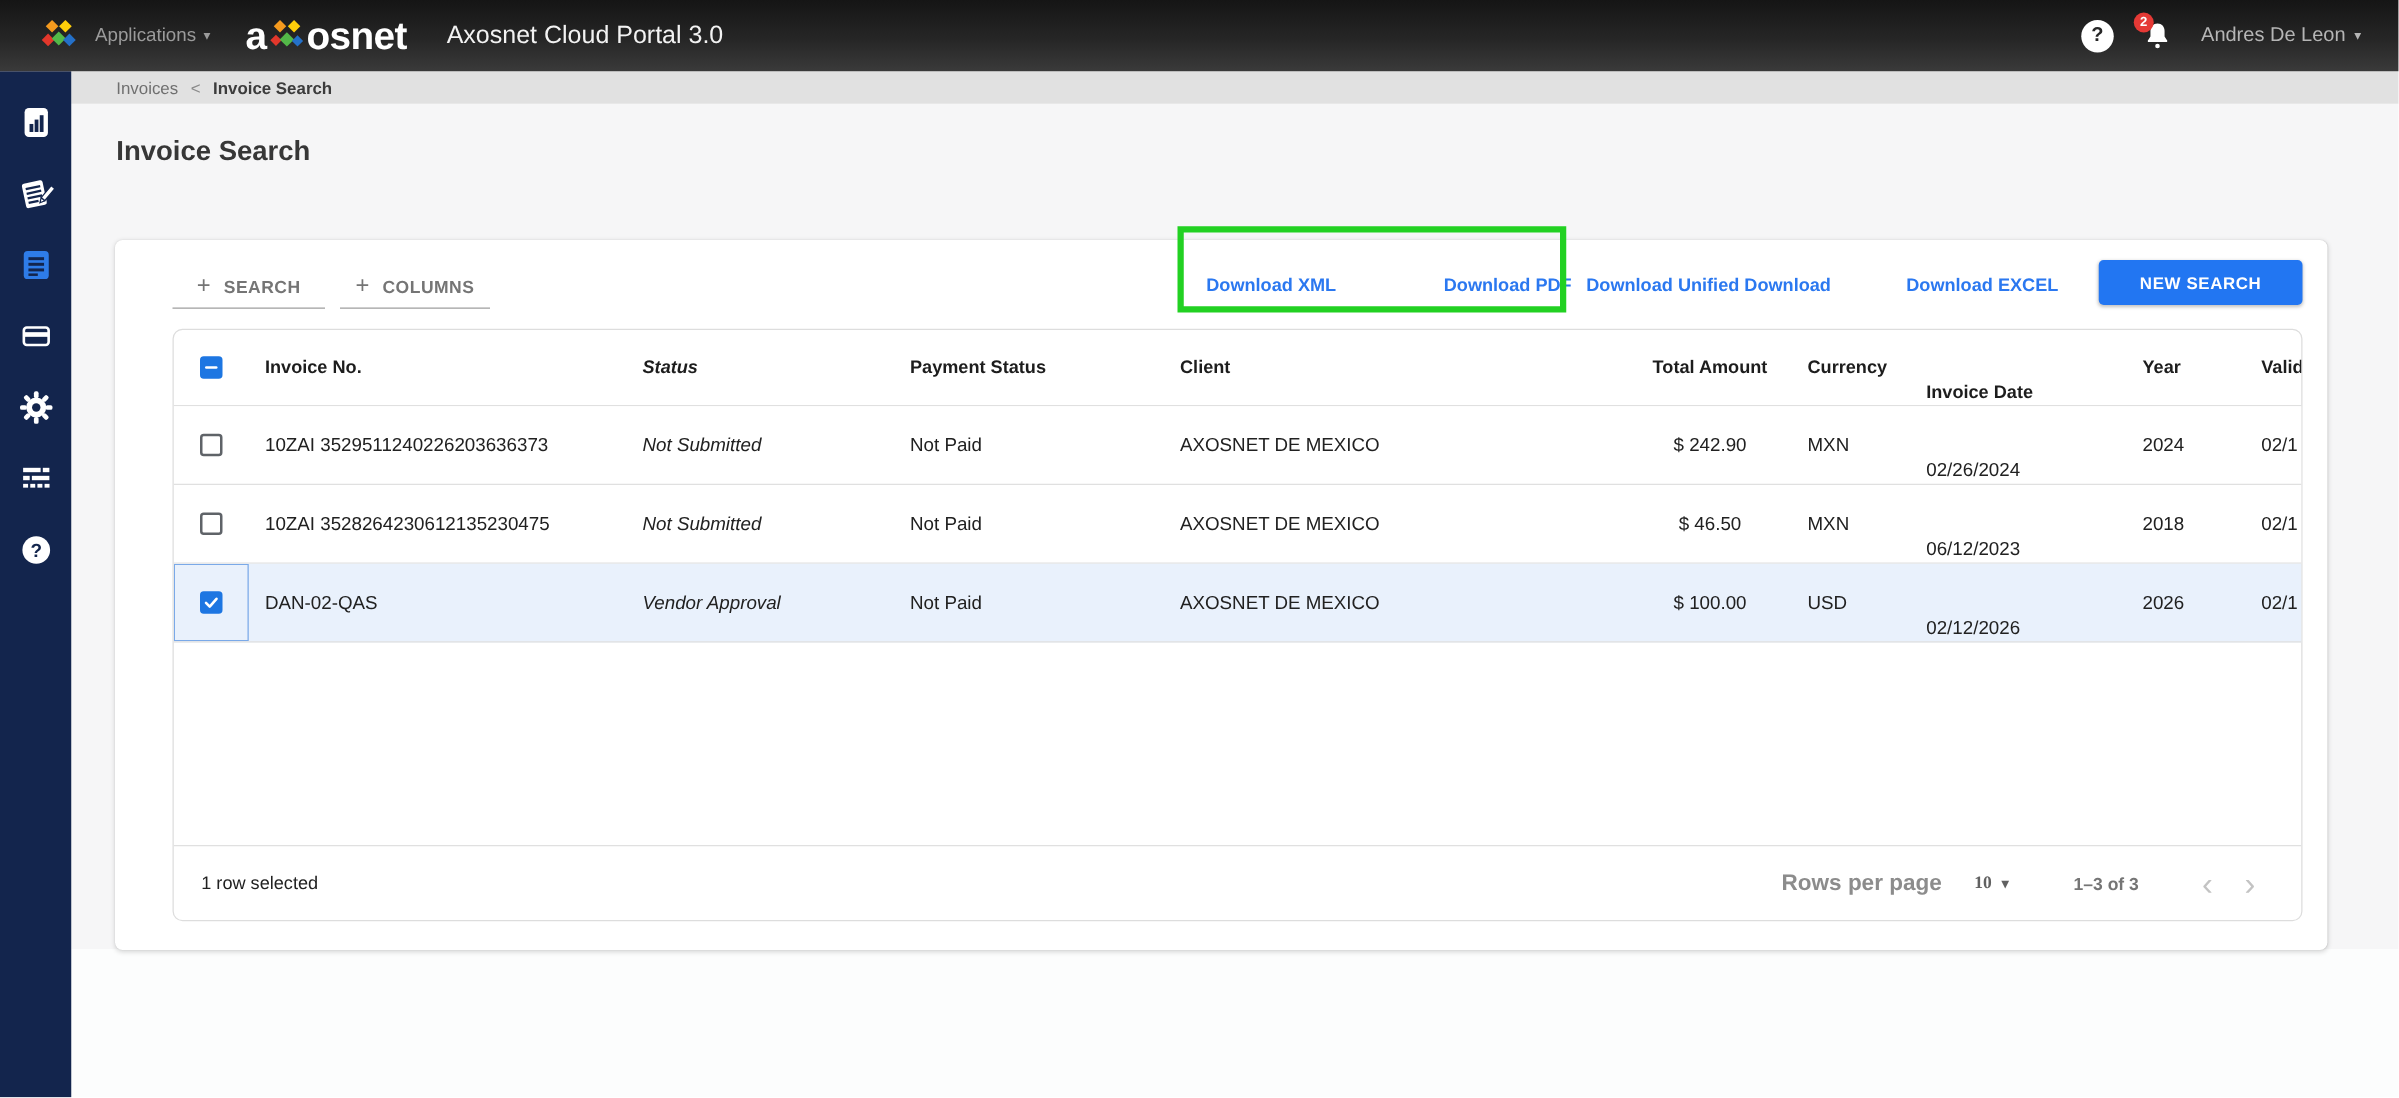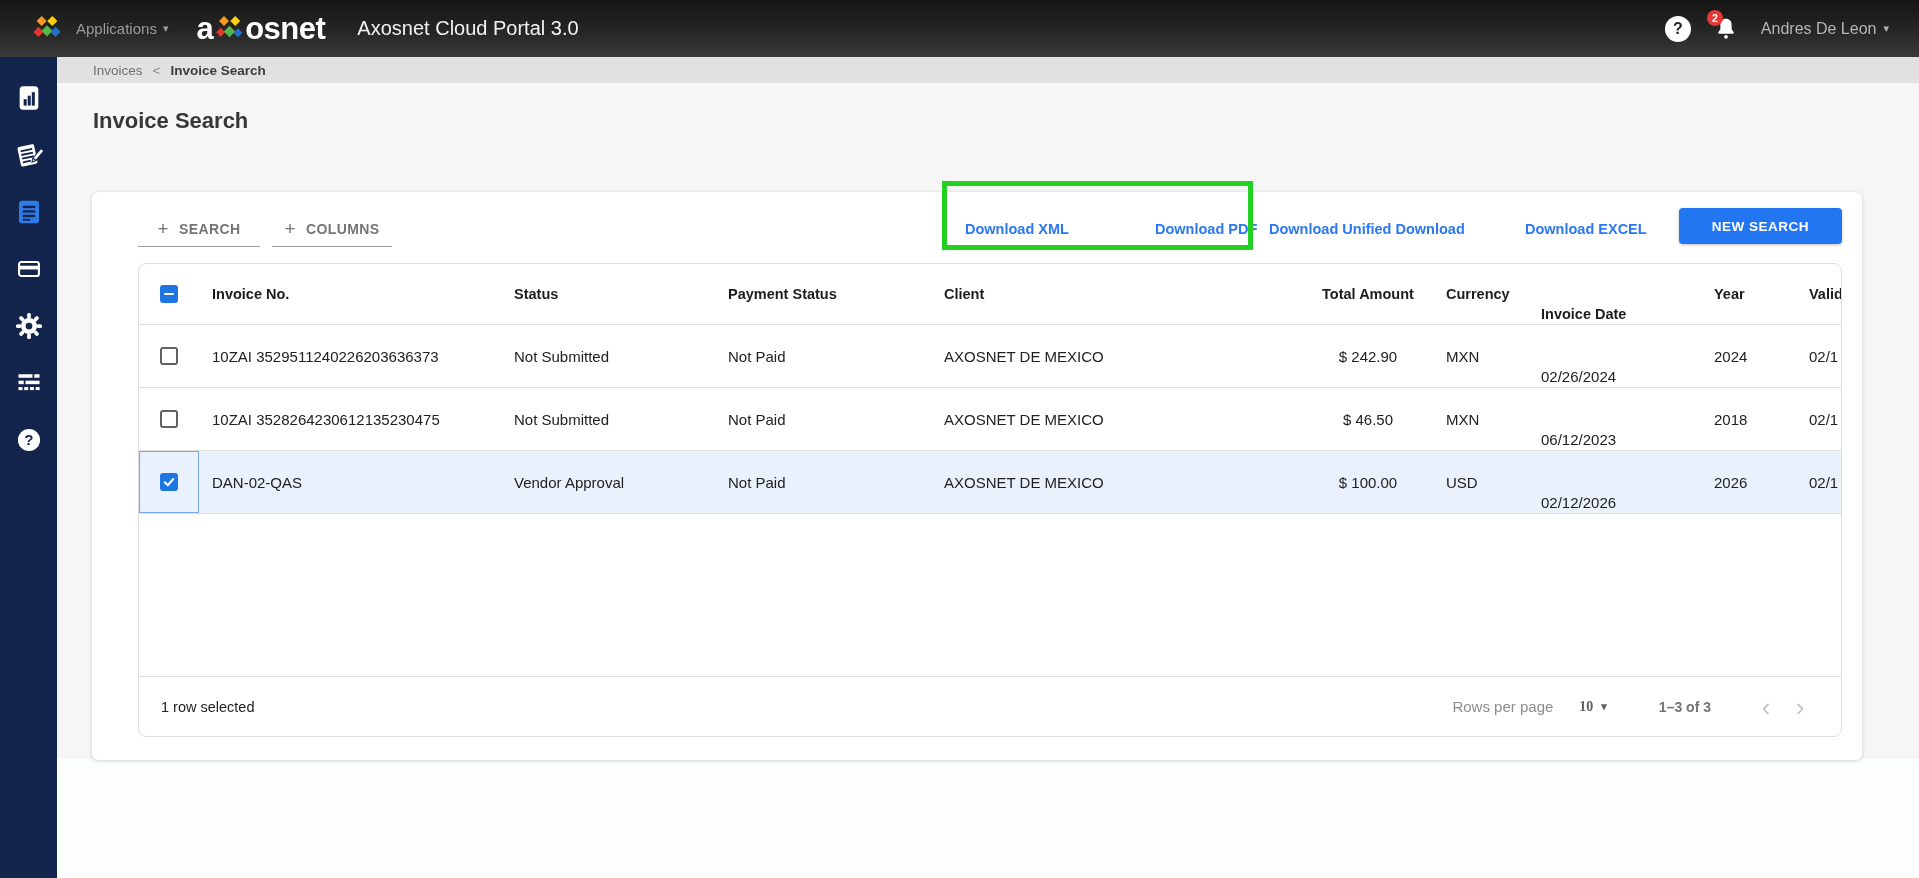--- a/index.html
+++ b/index.html
@@ -68,41 +68,41 @@
   #grid { position:absolute; left:46px; top:71px; width:1704px; height:474px; border:1px solid #ddd; border-radius:8px;
     overflow:hidden; display:flex; flex-direction:column; background:#fff; }
   .trow { display:flex; width:1852px; flex:0 0 auto; align-items:center; }
   .thead { height:61px; border-bottom:1px solid #e0e0e0; font-weight:700; font-size:14.5px; color:#1d1d1d; }
   .tr { height:63px; border-bottom:1px solid #e0e0e0; font-size:15px; color:#212121; background:#fff; cursor:pointer; }
   .tr.selected { background:#e9f1fc; }
   .cell { padding-left:13px; white-space:nowrap; overflow:hidden; }
   .c-cb   { flex:0 0 60px; display:flex; align-items:center; justify-content:center; padding:0; align-self:stretch; }
   .tr.selected .c-cb { box-shadow:inset 0 0 0 1px #7aa9e8; }
   .c-inv  { flex:0 0 302px; }
-  .c-st   { flex:0 0 214px; }
+  .c-st   { flex:0 0 214px;font-style:italic; }
   .c-pay  { flex:0 0 216px; }
   .c-cli  { flex:0 0 380px; }
   .c-amt  { flex:0 0 122px; text-align:center; padding-left:0; padding-right:8px; }
   .c-cur  { flex:0 0 95px; }
   .c-date { flex:0 0 173px;margin-top:40px; }
   .c-year { flex:0 0 95px; }
   .c-val  { flex:0 0 195px; }
 
   .cb { width:18px; height:18px; border-radius:3px; display:flex; align-items:center; justify-content:center; cursor:pointer; }
   .cb-off { background:#fff; border:2px solid #5f6368; }
   .cb-on, .cb-ind { background:#1d76e2; }
   .cb-minus { width:10px; height:2.4px; background:#fff; border-radius:1px; }
 
   .spacer { flex:1 1 auto; }
 
   
   #grid-footer { height:60px; border-top:1px solid #e0e0e0; display:flex; align-items:center; flex:0 0 auto; }
   #selection-text { margin-left:22px; font-size:14.5px; color:#212121; }
   .foot-right { margin-left:auto; display:flex; align-items:center; padding-right:24px; }
-  #rpp-label { color:#8c8c8c; font-size:15px; font-weight:400; }
+  #rpp-label { color:#8c8c8c; font-size:18px; font-weight:700; }
   #rpp-select { margin-left:26px; display:flex; align-items:center; gap:8px; color:#616161; font-size:14px; font-weight:700; cursor:pointer;font-family:Liberation Serif, serif; }
   #rpp-select .caret { font-size:11px; color:#616161; }
   #range-text { margin-left:52px; color:#757575; font-size:14px; font-weight:700; }
   .pg-chev { width:34px; text-align:center; color:#c3c3c3; font-size:26px; line-height:26px; cursor:default; user-select:none; }
   #pg-prev { margin-left:38px; }
 </style>
 </head>
 <body>
 
 <div id="app">

